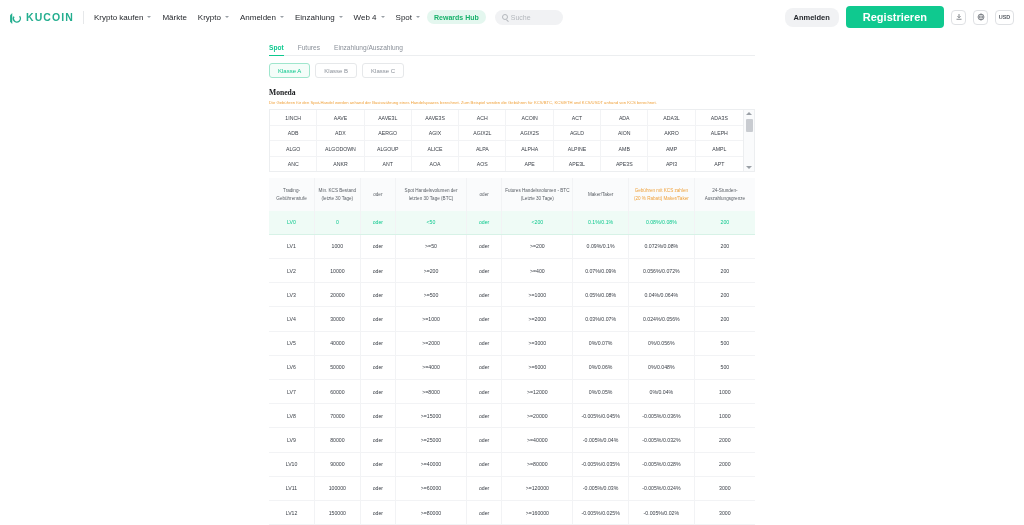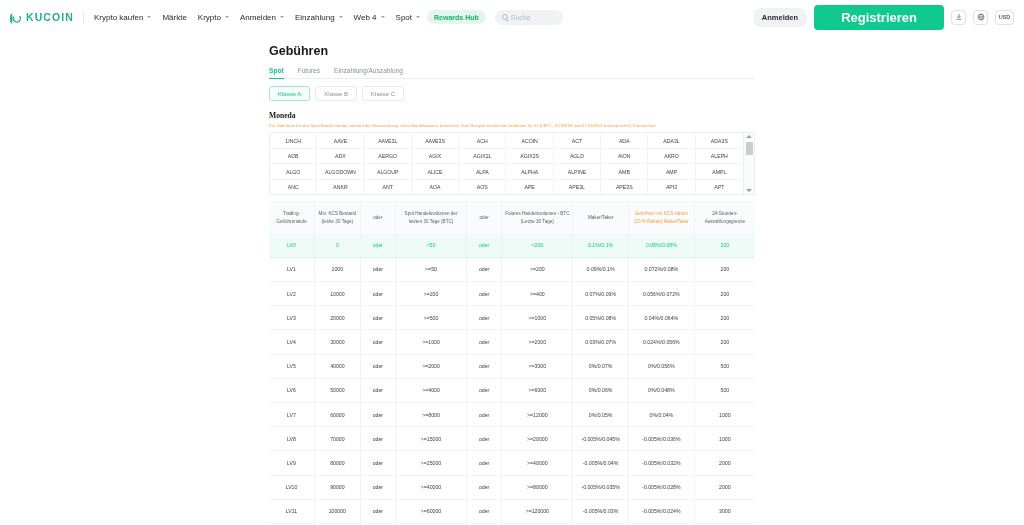--- a/index.html
+++ b/index.html
@@ -69,23 +69,23 @@
   .search-ph { font-size: 7px; color: #b4b8bd; }
 
   .topbar-right { margin-left: auto; display: flex; align-items: center; gap: 7px; }
   .btn-login {
     font-size: 7.5px; color: #25282d; font-weight: bold;
     background: #f1f2f4; border: none; border-radius: 8px;
     padding: 5px 9px; cursor: pointer;
     font-family: inherit;
   }
   .btn-register {
-    font-size: 13px; color: #fff; font-weight: bold;
+    font-size: 11px; color: #fff; font-weight: bold;
     background: #0fc98f; border: none; border-radius: 4px;
-    padding: 5px 27px; cursor: pointer;
+    padding: 5px 17px; cursor: pointer;
     font-family: inherit;
   }
   .icon-btn {
     width: 15px; height: 15px; border: 1px solid #dfe1e4; border-radius: 4px;
     display: flex; align-items: center; justify-content: center;
     cursor: pointer; color: #5b6067;
   }
   .usd-btn {
     width: 19px; height: 15px; border: 1px solid #dfe1e4; border-radius: 4px;
     display: flex; align-items: center; justify-content: center;
@@ -258,21 +258,20 @@
         <ellipse cx="8" cy="8" rx="2.6" ry="6"></ellipse>
         <path d="M2.2 8h11.6"></path>
       </svg>
     </span>
     <span class="usd-btn">USD</span>
   </div>
 </div>
 
 <div class="page">
 
-  <h1 class="page-title">Gebühren</h1>
 
   <div class="tabs">
     <span class="tab active">Spot</span>
     <span class="tab">Futures</span>
     <span class="tab">Einzahlung/Auszahlung</span>
   </div>
 
   <div class="classes">
     <span class="class-chip active">Klasse A</span>
     <span class="class-chip">Klasse B</span>

